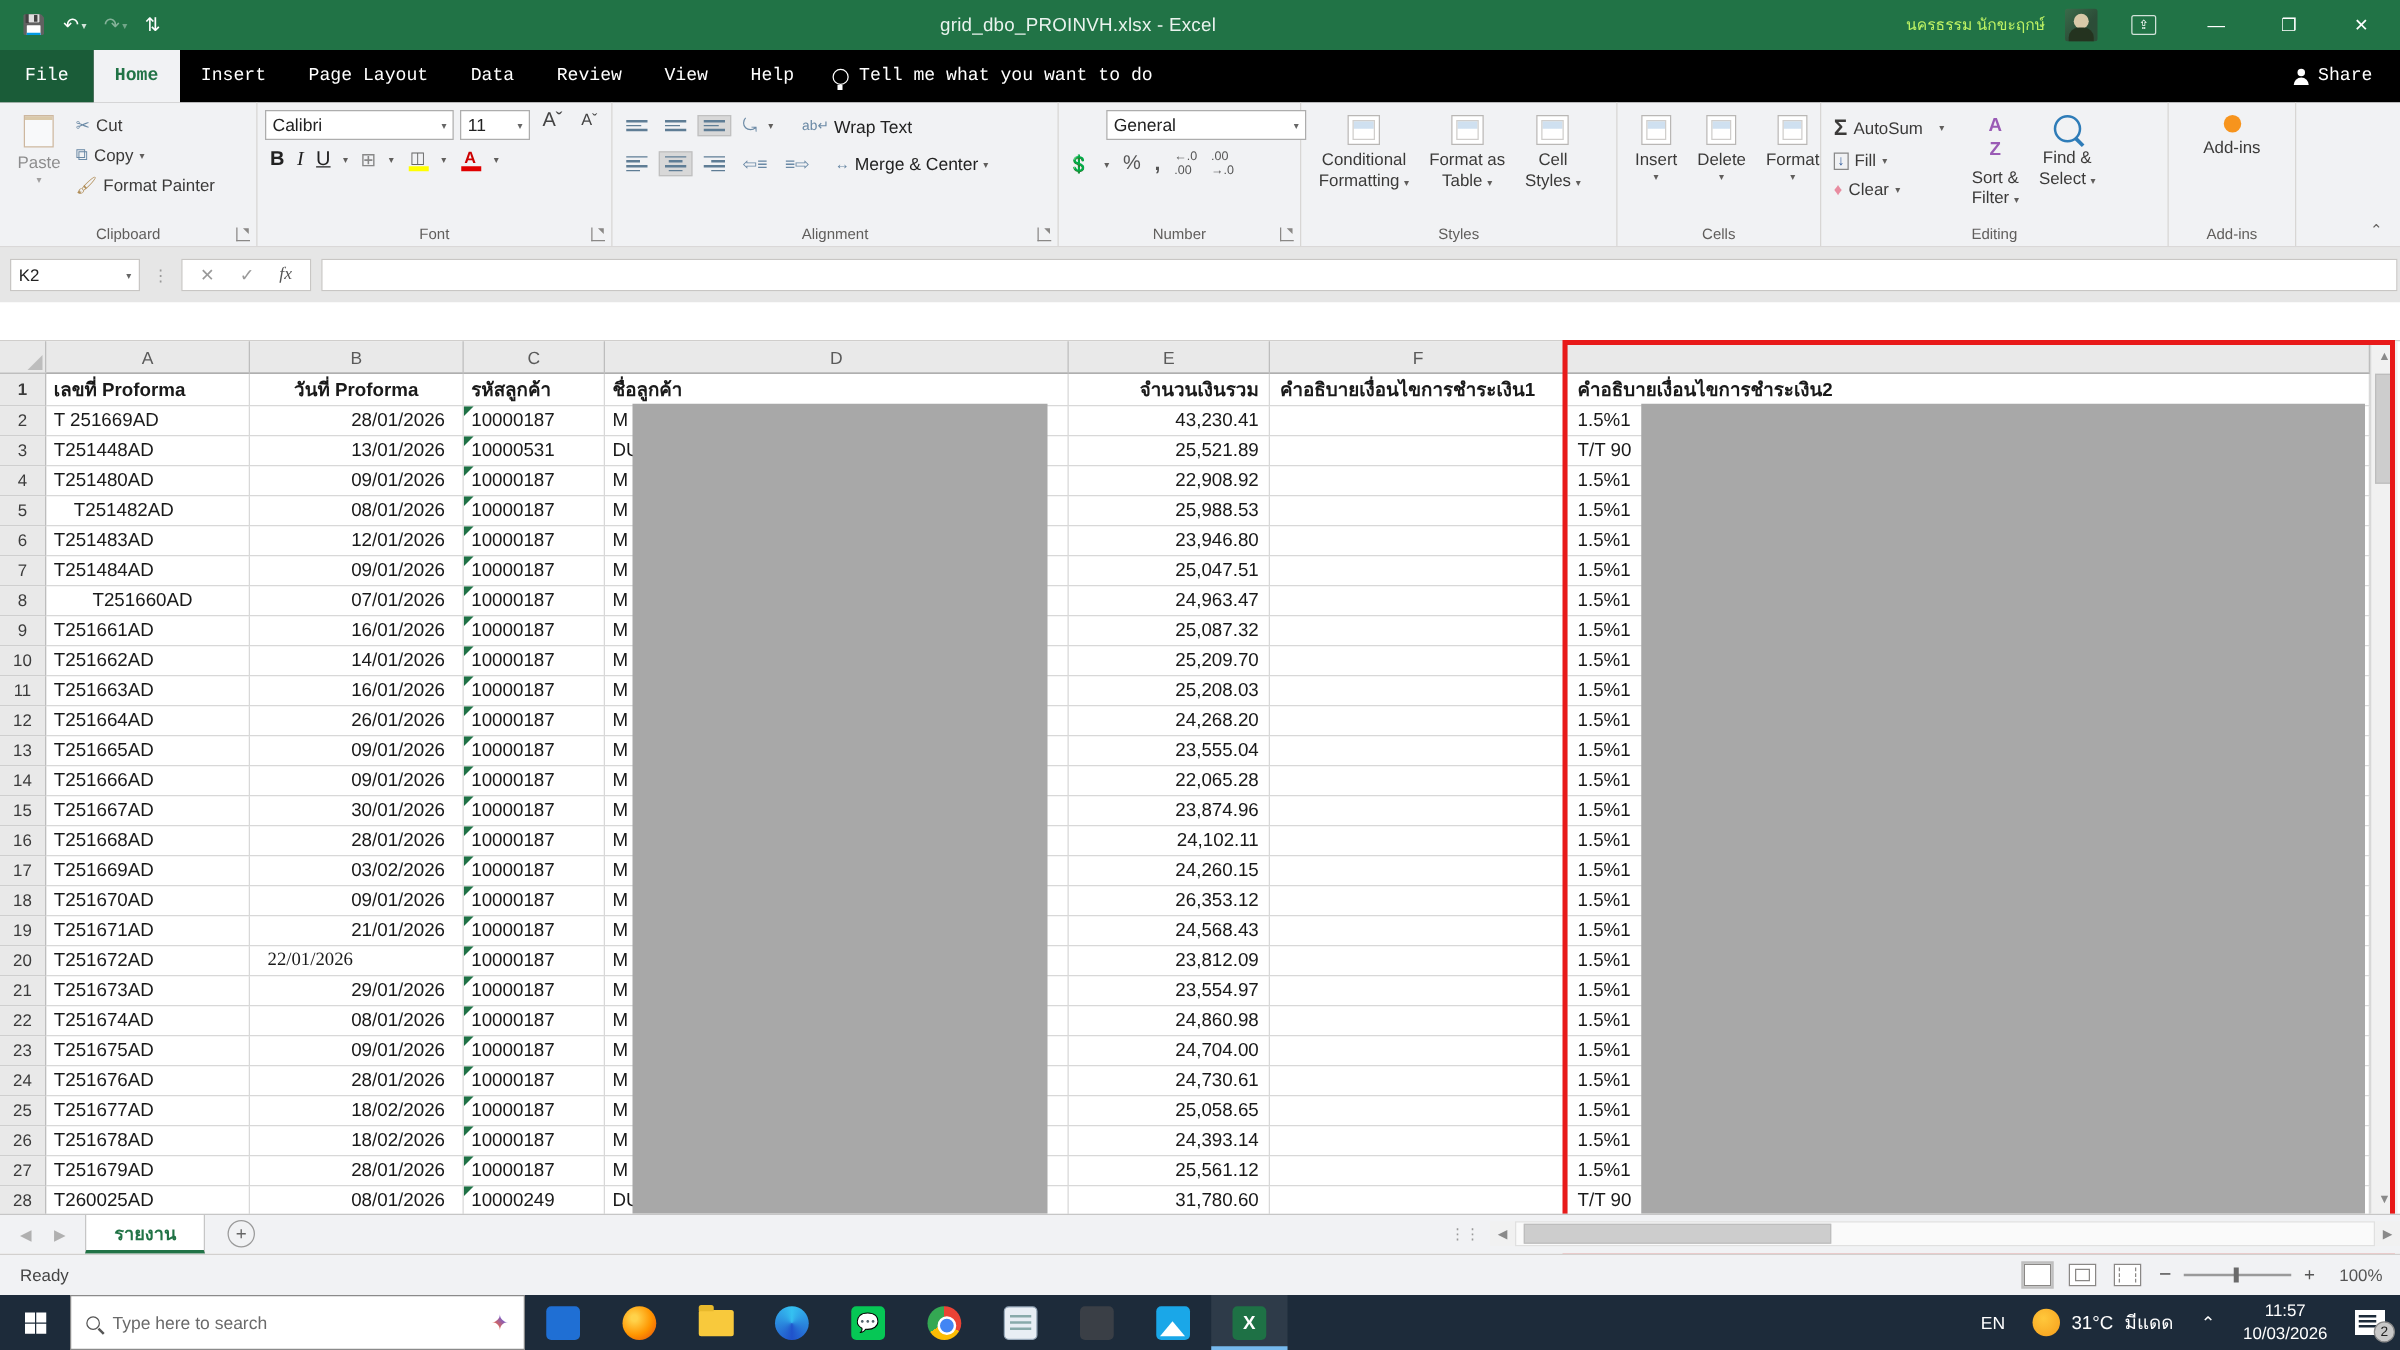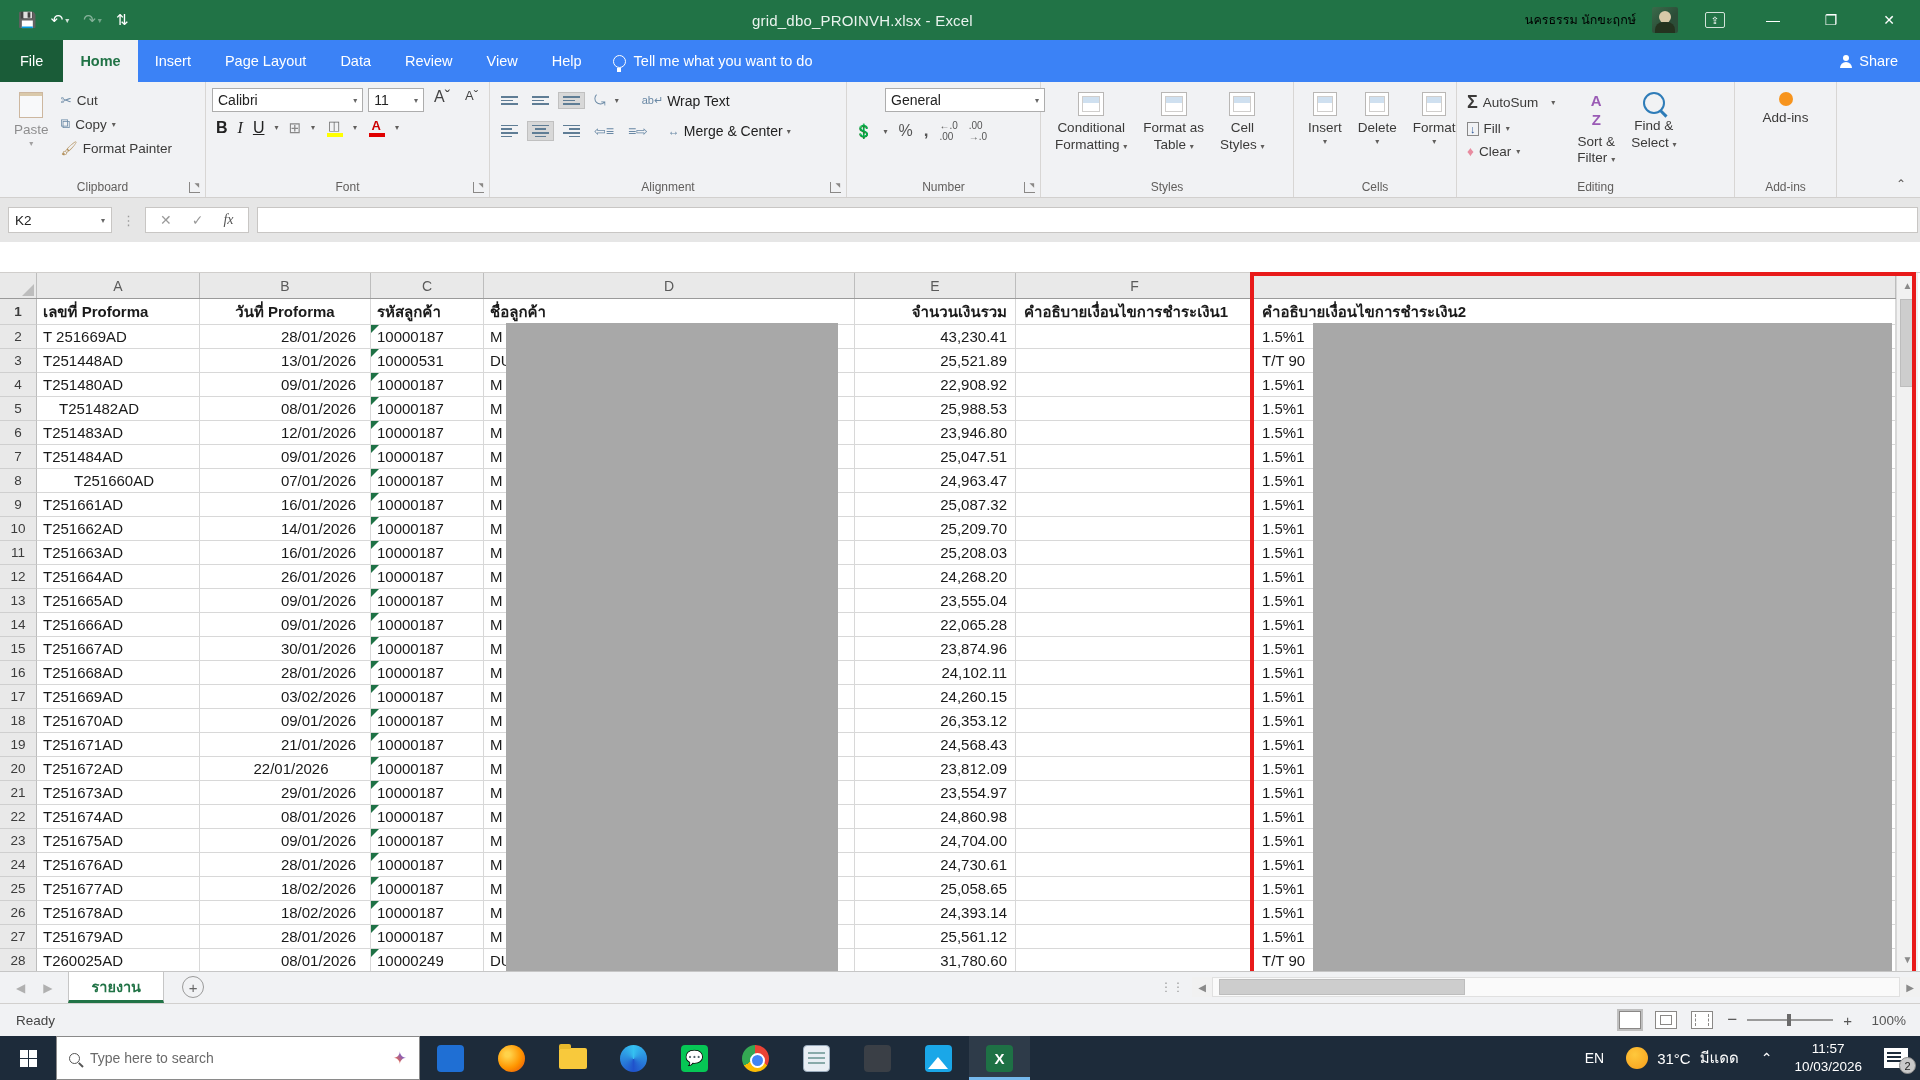--- a/index.html
+++ b/index.html
@@ -7,29 +7,29 @@
   body { font-family:"Liberation Sans", sans-serif; position:relative; background:#fff; font-size:14px; color:#222; }
 
   
   .titlebar { position:absolute; left:0; top:0; width:1920px; height:40px; background:#217346; color:#fff; display:flex; align-items:center; }
   .qat { display:flex; align-items:center; gap:14px; padding-left:18px; width:200px; }
   .qat .qbtn { color:#fff; font-size:15px; display:flex; align-items:center; gap:2px; }
   .qat .dim { opacity:.45; }
   .qat .mini-arrow { font-size:8px; opacity:.8; }
   .title-center { flex:1; text-align:center; font-size:15px; color:#eaf3ee; letter-spacing:.2px; }
   .title-right { display:flex; align-items:center; gap:16px; padding-right:10px; }
-  .user-name { font-size:12.5px; color:#000000; }
+  .user-name { font-size:12.5px; color:#bef264; }
   .avatar { width:26px; height:26px; border-radius:2px; background:linear-gradient(135deg,#3a6b4a 0%, #2c4d38 60%); position:relative; overflow:hidden; }
   .avatar:before { content:""; position:absolute; left:7px; top:4px; width:12px; height:12px; border-radius:50%; background:#d8c9a8; }
   .avatar:after { content:""; position:absolute; left:3px; top:15px; width:20px; height:12px; border-radius:8px 8px 0 0; background:#24331f; }
   .winbtn { width:42px; height:30px; display:flex; align-items:center; justify-content:center; color:#fff; font-size:14px; }
   .ribbon-opts { font-size:13px; border:1px solid rgba(255,255,255,.8); border-radius:2px; width:20px; height:16px; display:flex; align-items:center; justify-content:center; font-size:10px; }
 
   
-  .menubar { position:absolute; left:0; top:40px; width:1920px; height:42px; background:#3b82f6; display:flex; align-items:stretch; color:#fff; }
+  .menubar { position:absolute; left:0; top:40px; width:1920px; height:42px; background:#000000; display:flex; align-items:stretch; color:#fff;font-family:Liberation Mono, monospace; }
   .menu-tab { padding:0 17px; display:flex; align-items:center; font-size:14.5px; }
   .menu-tab.file { background:#1a5c38; padding:0 20px; }
   .menu-tab.active { background:#f1f2f4; color:#217346; font-weight:bold; }
   .tellme { display:flex; align-items:center; gap:8px; padding:0 14px; font-size:14.5px; }
   .bulb { width:13px; height:13px; border:1.5px solid #fff; border-radius:50%; position:relative; }
   .bulb:after { content:""; position:absolute; left:3px; bottom:-5px; width:4px; height:4px; background:#fff; }
   .menu-spacer { flex:1; }
   .share-btn { display:flex; align-items:center; gap:7px; padding:0 22px; font-size:14.5px; }
   .person-ico { width:12px; height:12px; position:relative; }
   .person-ico:before { content:""; position:absolute; left:3px; top:0; width:6px; height:6px; border-radius:50%; background:#fff; }
@@ -891,21 +891,21 @@
         <div class="cell" style="width: 238px; justify-content: flex-start; padding-left: 8px; padding-right: 8px;"></div>
         <div class="cell" style="width: 642px; justify-content: flex-start; padding-left: 8px; padding-right: 8px;">
           <span>1.5%1</span>
         </div>
       </div>
       <div class="srow">
         <div class="rownum">20</div>
         <div class="cell" style="width: 163px; justify-content: flex-start; padding-left: 6px; padding-right: 6px;">
           <span>T251672AD</span>
         </div>
-        <div class="cell" style="width: 171px; justify-content: center; padding-left: 14px; padding-right: 2px;">
+        <div class="cell" style="width: 171px; justify-content: flex-start; padding-left: 14px; padding-right: 2px; font-family: Liberation Serif, serif;">
           <span>22/01/2026</span>
         </div>
         <div class="cell" style="width: 113px; justify-content: flex-start; padding-left: 6px; padding-right: 6px;">
           <span>10000187</span>
           <span class="tri"></span>
         </div>
         <div class="cell" style="width: 371px; justify-content: flex-start; padding-left: 6px; padding-right: 6px;">
           <span>M</span>
         </div>
         <div class="cell" style="width: 161px; justify-content: flex-end; padding-left: 8px; padding-right: 8px;">

